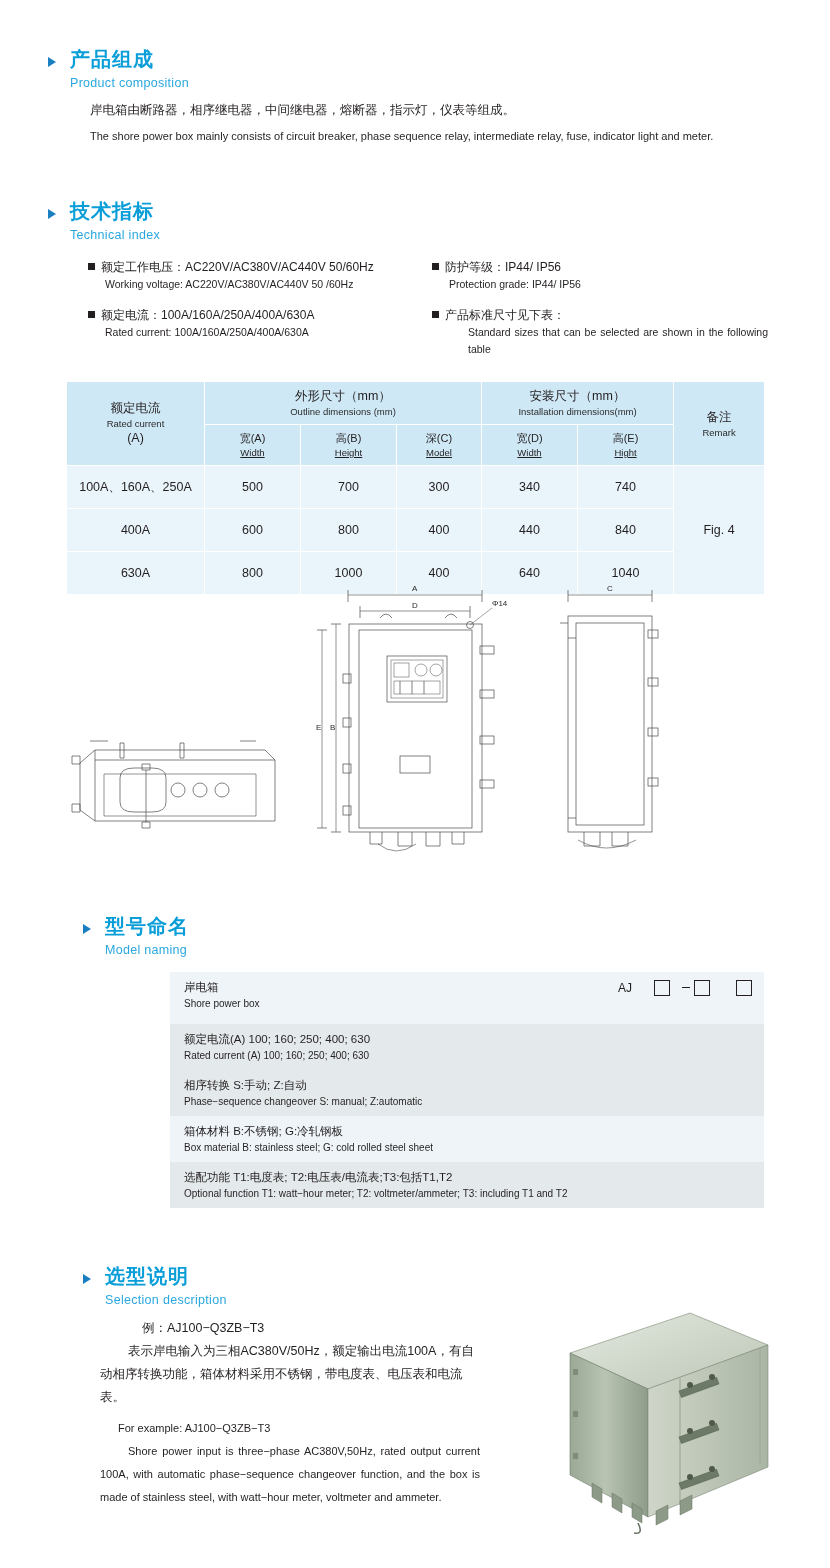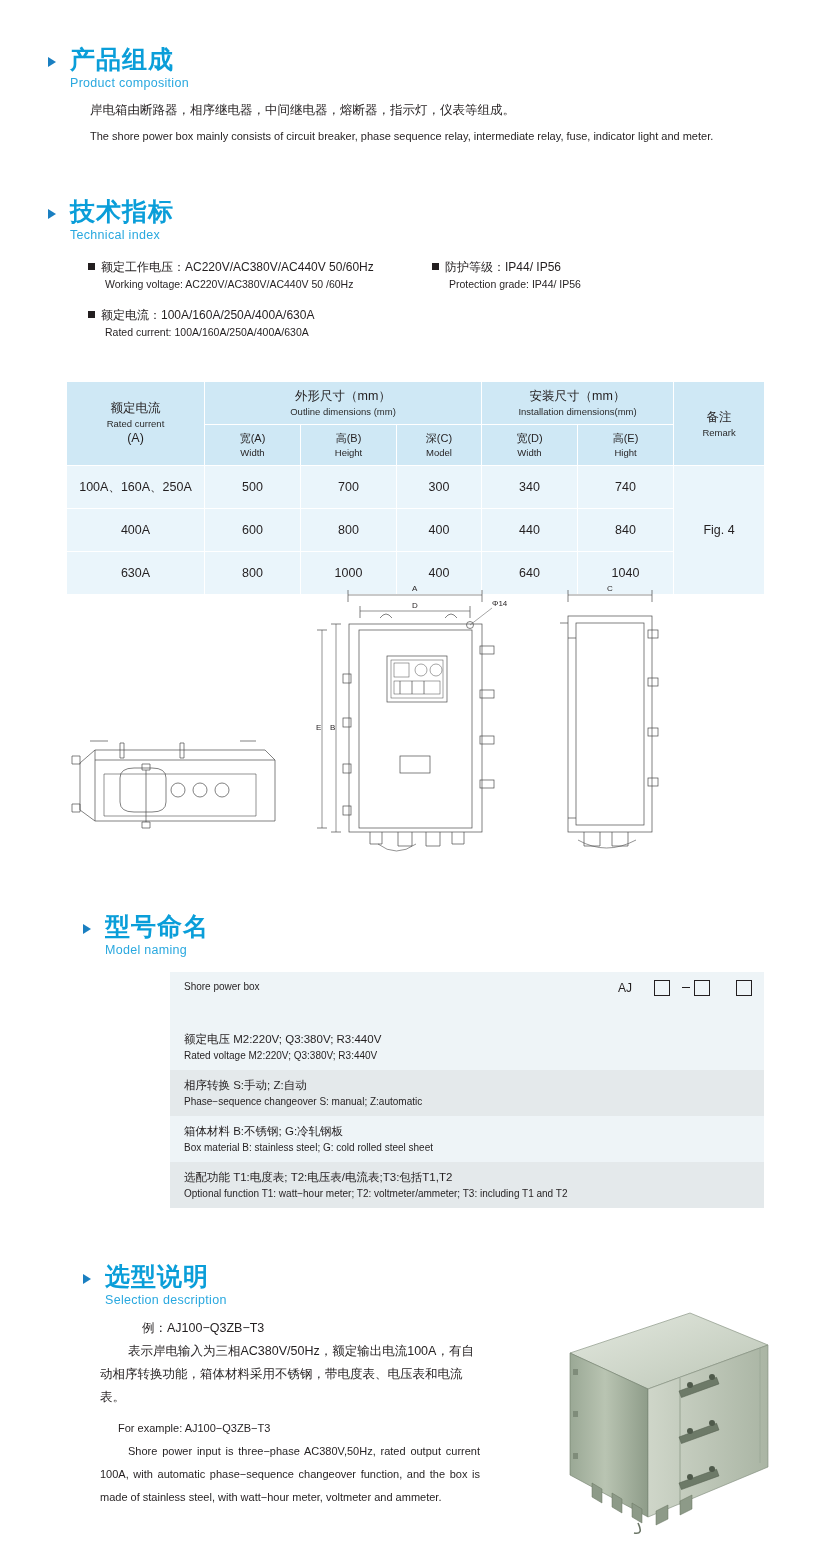--- a/index.html
+++ b/index.html
@@ -12,21 +12,21 @@
   }
   .page{position:relative;width:830px;height:1568px;}
 
   
   .sec-head{position:absolute;}
   .sec-head .arrow{
     position:absolute;left:-22px;top:9px;width:0;height:0;
     border-left:8px solid #1a7fc1;border-top:5px solid transparent;border-bottom:5px solid transparent;
   }
   .sec-head .cn{
-    font-size:25px;color:#0a9ed9;font-weight:bold;letter-spacing:1px;line-height:22px;
+    font-size:20px;color:#0a9ed9;font-weight:bold;letter-spacing:1px;line-height:22px;
   }
   .sec-head .en{
     font-size:12.5px;color:#29a8df;line-height:20px;margin-top:3px;letter-spacing:.3px;
   }
 
   
   .p-cn{font-size:12.5px;color:#231f20;line-height:20px;}
   .p-en{font-size:11px;color:#231f20;line-height:20px;}
 
   
@@ -46,21 +46,21 @@
   .spec td,.spec th{
     border:1px solid #ffffff;
     text-align:center;vertical-align:middle;
     font-weight:normal;
   }
   .spec thead td{background:#cfe8f5;color:#231f20;padding:6px 2px;}
   .spec tbody td{background:#eaf5fb;color:#231f20;height:40px;font-size:12.5px;}
   .hd-cn{font-size:12.5px;line-height:17px;display:block;}
   .hd-en{font-size:9.5px;line-height:13px;display:block;color:#2b2b2b;}
   .hd-sub-cn{font-size:11px;line-height:15px;display:block;text-align:center;}
-  .hd-sub-en{font-size:9.5px;line-height:13px;display:block;}
+  .hd-sub-en{font-size:9.5px;line-height:13px;display:block;text-decoration:underline;}
 
   
   .drawing{position:absolute;left:60px;top:578px;width:710px;height:290px;}
   .dim-lbl{font-family:"Liberation Sans",sans-serif;font-size:8px;fill:#231f20;}
 
   
   .mn-box{position:absolute;left:170px;top:972px;width:594px;}
   .mn-row{position:relative;padding:7px 10px 7px 14px;}
   .mn-row.a{background:#eef4f7;}
   .mn-row.b{background:#e4e9eb;}
@@ -103,20 +103,24 @@
     <div class="ti-en">Working voltage: AC220V/AC380V/AC440V 50 /60Hz</div>
   </div>
   <div class="ti-item" style="left:88px;top:306px;width:350px;">
     <div class="ti-cn"><span class="sq"></span><span>额定电流：100A/160A/250A/400A/630A</span></div>
     <div class="ti-en">Rated current: 100A/160A/250A/400A/630A</div>
   </div>
 
   <div class="ti-item" style="left:432px;top:258px;width:330px;">
     <div class="ti-cn"><span class="sq"></span><span>防护等级：IP44/ IP56</span></div>
     <div class="ti-en">Protection grade: IP44/ IP56</div>
+  </div>
+  <div class="ti-item" style="left:432px;top:306px;width:335px;">
+    <div class="ti-cn"><span class="sq"></span><span>产品标准尺寸见下表：</span></div>
+    <div class="ti-en just" style="padding-left:36px;width:300px;">Standard  sizes  that  can  be  selected  are  shown  in  the  following table</div>
   </div>
 
   <table class="spec">
     <colgroup>
       <col style="width:138px">
         <col style="width:96px">
         <col style="width:96px">
         <col style="width:85px">
       <col style="width:96px">
         <col style="width:96px">
@@ -305,35 +309,36 @@
 
   <div class="sec-head" style="left:105px;top:915px;">
     <span class="arrow"></span>
     <div class="cn">型号命名</div>
     <div class="en">Model naming</div>
   </div>
 
   <div class="mn-box">
 
     <div class="mn-row a" style="height:38px;">
+      <div class="mn-cn">岸电箱</div>
       <div class="mn-en">Shore power box</div>
       <div class="mn-code">
         <span class="mn-aj">AJ</span>
         <span class="sqbox" style="left:40px;"></span>
         <span class="dash" style="left:68px;"></span>
         <span class="sqbox" style="left:80px;"></span>
         <span class="sqbox" style="left:122px;"></span>
       </div>
     </div>
 
-
-    <div class="mn-row a">
-      <div class="mn-cn">额定电压    M2:220V;  Q3:380V;  R3:440V</div>
-      <div class="mn-en">Rated voltage   M2:220V;  Q3:380V;  R3:440V</div>
+    <div class="mn-row b">
+      <div class="mn-cn">额定电流(A)  100; 160; 250; 400; 630</div>
+      <div class="mn-en">Rated current (A)  100; 160; 250; 400; 630</div>
     </div>
+
 
     <div class="mn-row b">
       <div class="mn-cn">相序转换  S:手动; Z:自动</div>
       <div class="mn-en">Phase−sequence changeover  S: manual;  Z:automatic</div>
     </div>
 
     <div class="mn-row a">
       <div class="mn-cn">箱体材料      B:不锈钢;  G:冷轧钢板</div>
       <div class="mn-en">Box material    B: stainless steel;  G: cold rolled steel sheet</div>
     </div>

